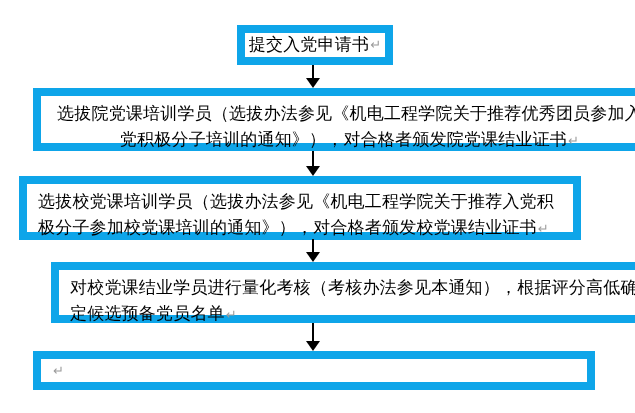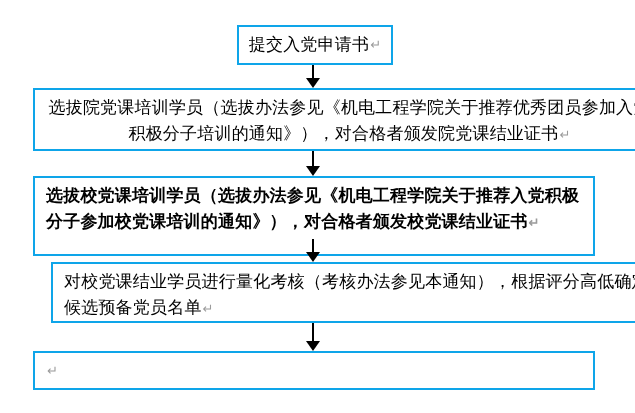--- a/index.html
+++ b/index.html
@@ -12,21 +12,21 @@
     width: 635px;
     height: 413px;
     background: #ffffff;
     font-family: "Liberation Serif", serif;
     color: #000000;
     overflow: hidden;
   }
   .flow-box {
     position: absolute;
     box-sizing: border-box;
-    border: 2px solid #0ea5e9;
+    border: 8px solid #0ea5e9;
     background: #ffffff;
     font-size: 17px;
     line-height: 26px;
     letter-spacing: 0.2px;
     color: #000000;
   }
   .flow-box.single {
     display: flex;
     align-items: center;
   }
@@ -58,21 +58,21 @@
     width: 0;
     height: 0;
     border-left: 7px solid transparent;
     border-right: 7px solid transparent;
     border-top: 10px solid #000000;
   }
 
   
   #box1 { left: 237px; top: 25px;  width: 156px; height: 40px; }
   #box2 { left: 33px;  top: 88px;  width: 632px; height: 63px; text-align: center; }
-  #box3 { left: 33px;  top: 176px; width: 562px; height: 80px; font-weight: bold; }
+  #box3 { left: 19px;  top: 176px; width: 562px; height: 64px; }
   #box4 { left: 51px;  top: 262px; width: 618px; height: 61px; }
   #box5 { left: 33px;  top: 351px; width: 562px; height: 39px; }
 
   #arrow1 { left: 306px; top: 65px;  height: 23px; }
   #arrow2 { left: 306px; top: 151px; height: 25px; }
   #arrow3 { left: 306px; top: 239px; height: 23px; }
   #arrow4 { left: 306px; top: 323px; height: 28px; }
 </style>
 </head>
 <body>

